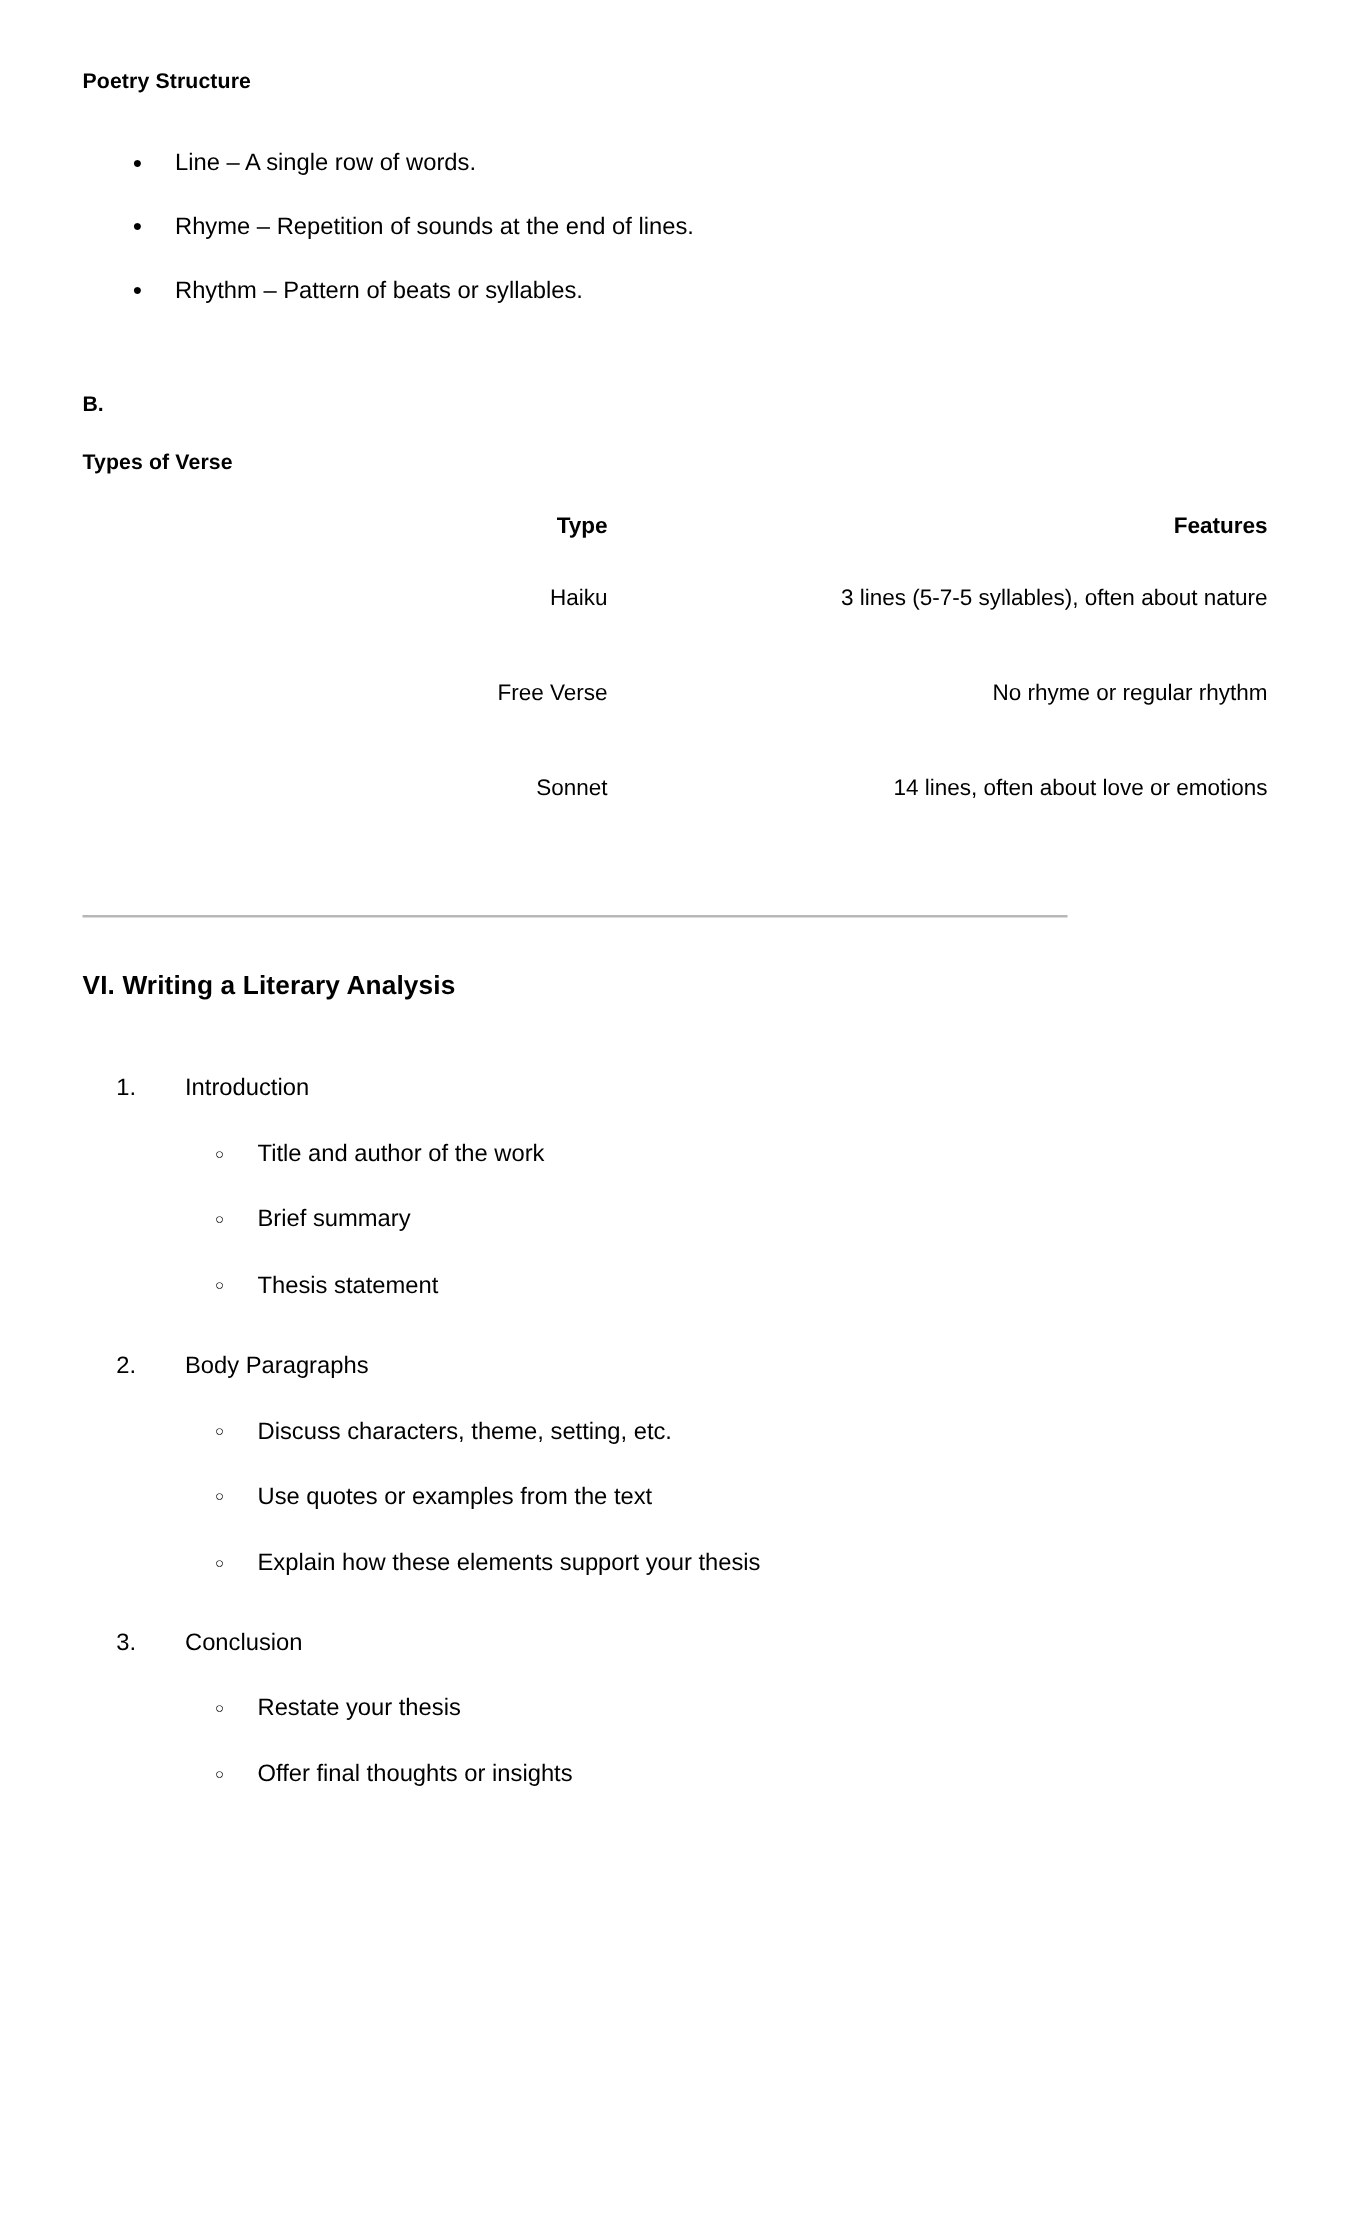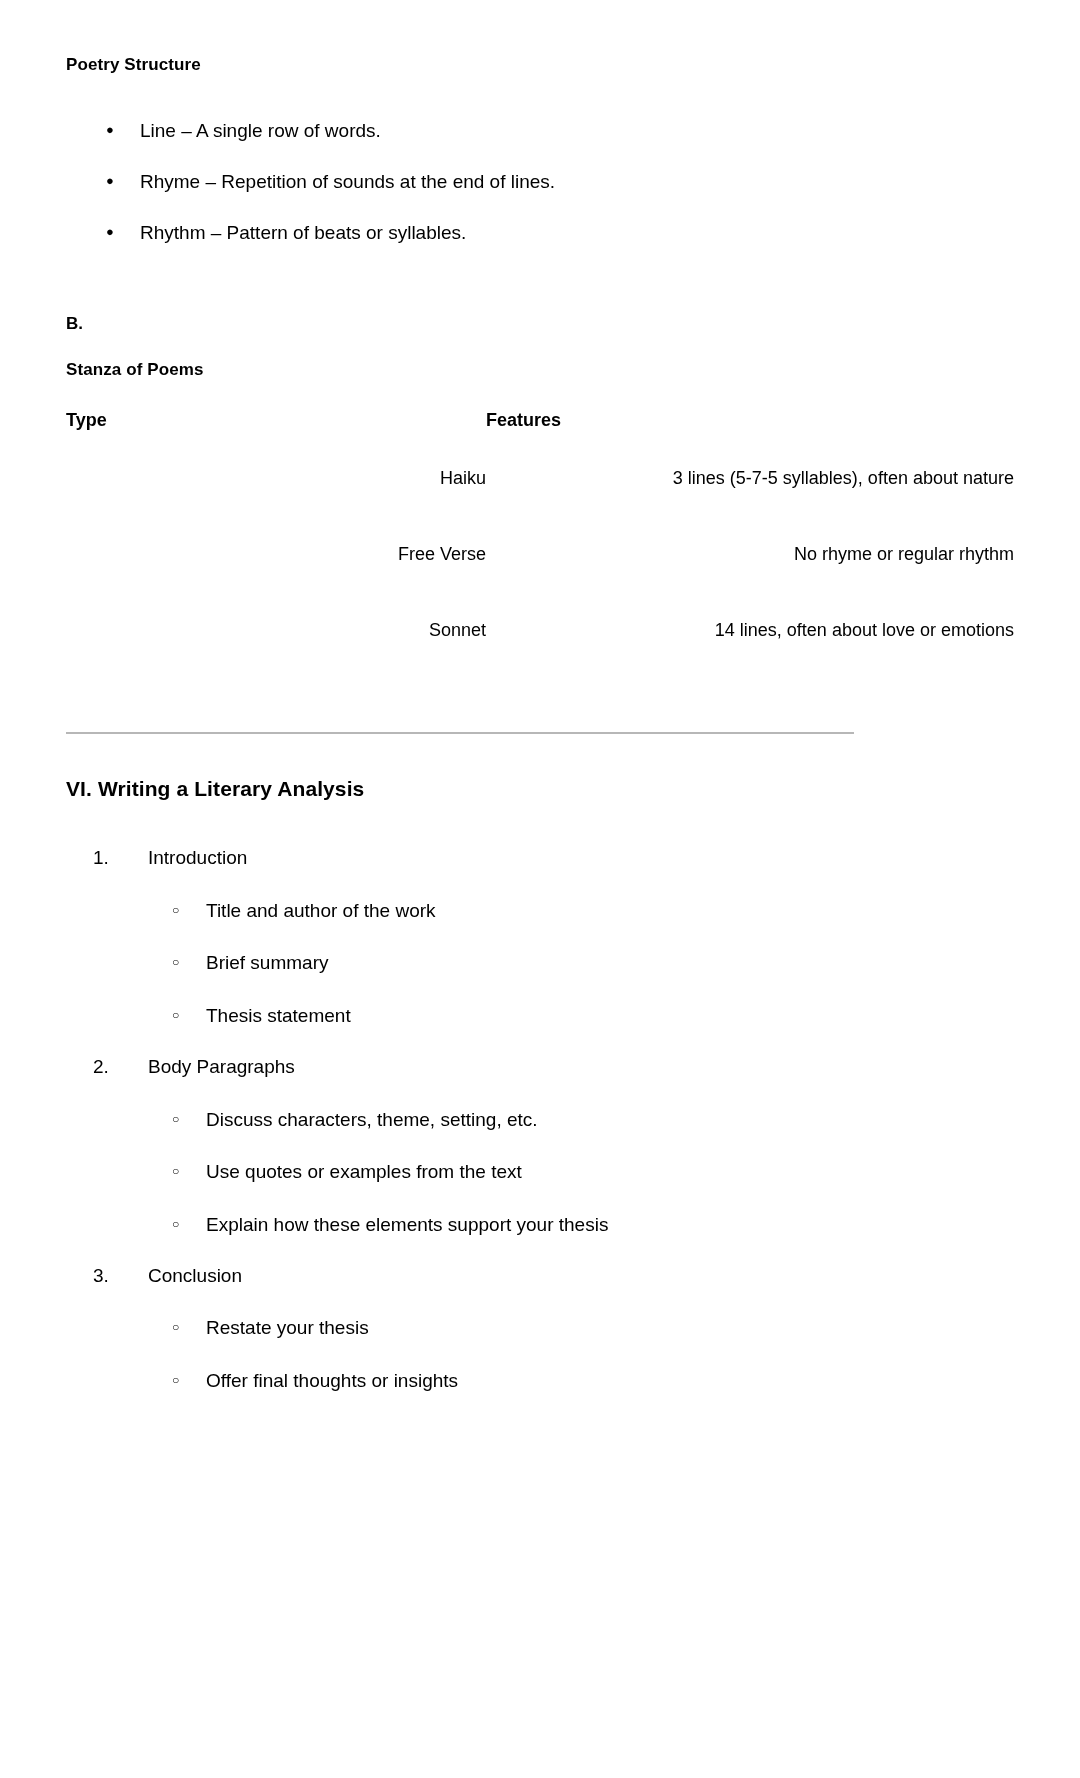--- a/index.html
+++ b/index.html
@@ -77,21 +77,21 @@
     list-style: none;
     margin: 0;
     padding: 0;
     counter-reset: numitem;
   }
   ol.num-list > li.num-item {
     position: relative;
     padding-left: 82px;
     font-size: 19px;
     line-height: 1.3;
-    margin-top: 26px;
+    margin-top: 39px;
     counter-increment: numitem;
   }
   ol.num-list > li.num-item::before {
     content: counter(numitem) ".";
     position: absolute;
     left: 27px;
     top: 0;
     font-size: 19px;
     color: #000;
   }
@@ -124,21 +124,21 @@
   
   table.poem-table {
     width: 100%;
     border-collapse: collapse;
     margin: 0;
     table-layout: fixed;
   }
   table.poem-table th {
     font-size: 18px;
     font-weight: bold;
-    text-align: left;
+    text-align: right;
     padding: 0;
     vertical-align: top;
   }
   table.poem-table td {
     font-size: 18px;
     font-weight: normal;
     text-align: right;
     padding: 0;
     vertical-align: top;
   }
@@ -189,21 +189,21 @@
       <span>Rhythm – Pattern of beats or syllables.</span>
     </li>
   </ul>
 
   <div class="sp-56"></div>
 
   <div class="section-label">B.</div>
 
   <div class="sp-24"></div>
 
-  <h3 class="h-bold">Stanza of Poems</h3>
+  <h3 class="h-bold">Types of Verse</h3>
 
   <div class="sp-30"></div>
 
   <table class="poem-table">
     <colgroup>
       <col class="col-type">
       <col class="col-feat">
     </colgroup>
     <thead>
       <tr class="th-row">

